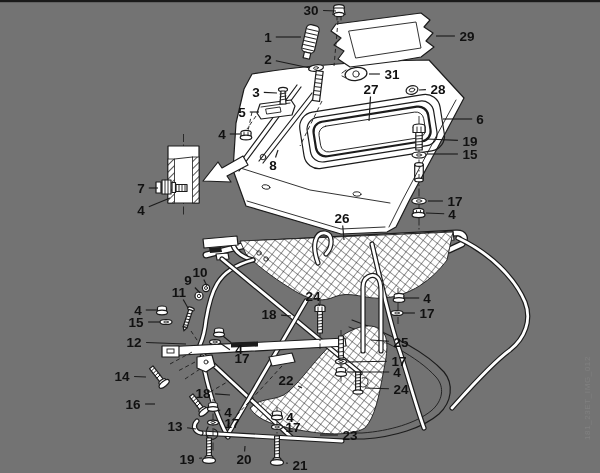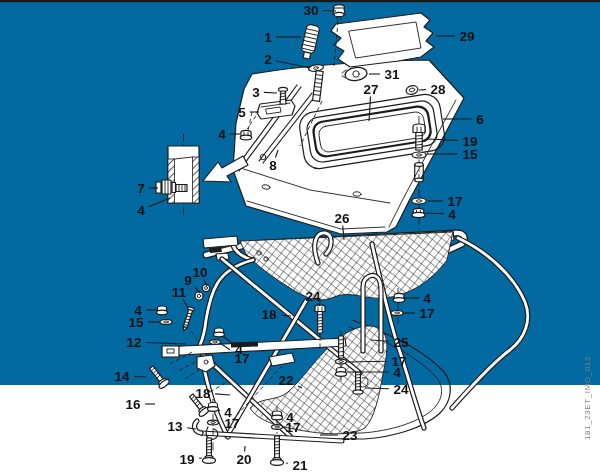--- a/index.html
+++ b/index.html
@@ -1,17 +1,17 @@
 <!DOCTYPE html>
 <html><head>
 <meta charset="utf-8">
 <style>
   html,body{margin:0;padding:0;background:#fff;}
   body{width:600px;height:473px;overflow:hidden;font-family:"Liberation Sans",sans-serif;}
-  #stage{position:relative;width:600px;height:385px;background:#0369a1;}
+  #stage{position:relative;width:600px;height:473px;background:#737373;}
   svg{display:block;}
   .ln{fill:none;stroke:#1c1c1c;stroke-width:1.2;stroke-linecap:round;stroke-linejoin:round;}
   .lnt{fill:none;stroke:#1c1c1c;stroke-width:0.9;stroke-linecap:round;}
   .wht{fill:#fff;stroke:#1c1c1c;stroke-width:1.2;stroke-linejoin:round;}
   .drk{fill:#1c1c1c;stroke:none;}
   .tube{fill:none;stroke:#1c1c1c;stroke-width:5.2;stroke-linecap:round;stroke-linejoin:round;}
   .tube-core{fill:none;stroke:#fff;stroke-width:2.8;stroke-linecap:round;stroke-linejoin:round;}
   .rim{stroke-width:7;}
   .rimcore{stroke-width:4.4;}
   .dash{fill:none;stroke:#1c1c1c;stroke-width:0.9;stroke-dasharray:4 3;}

